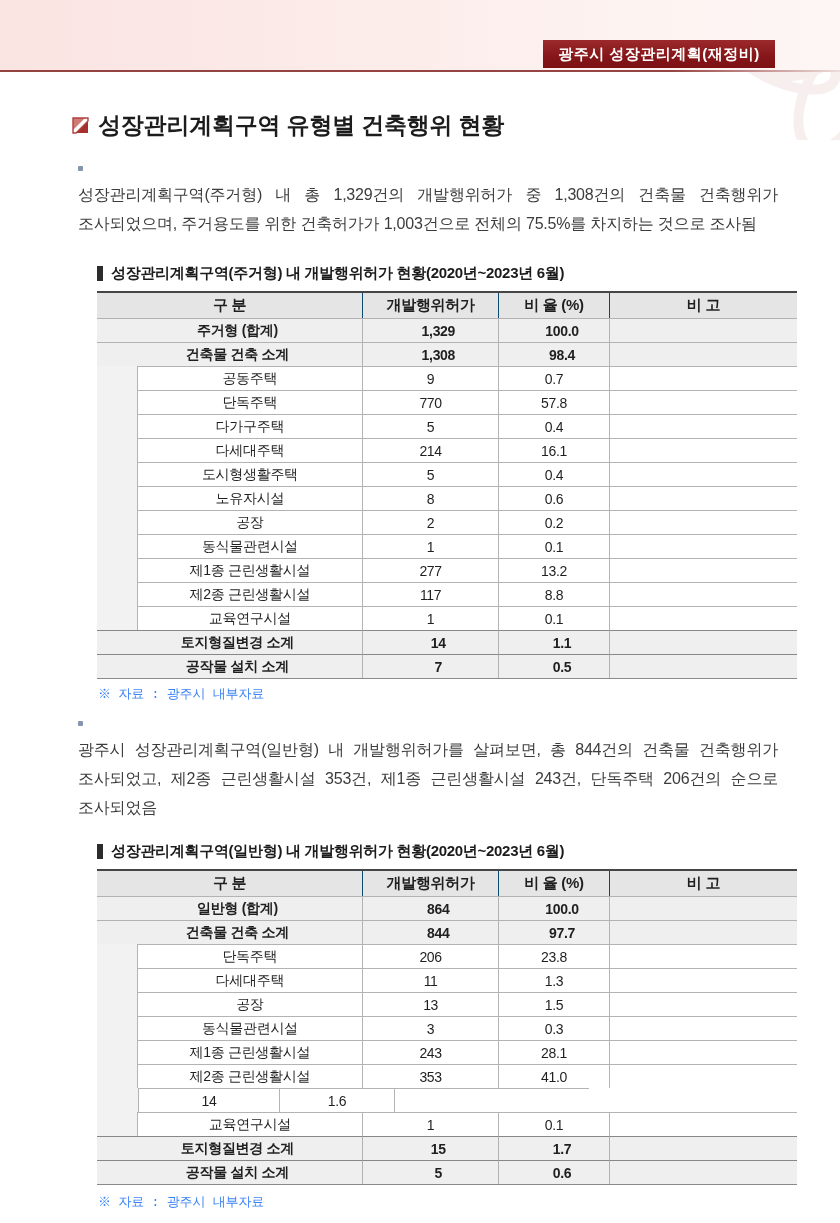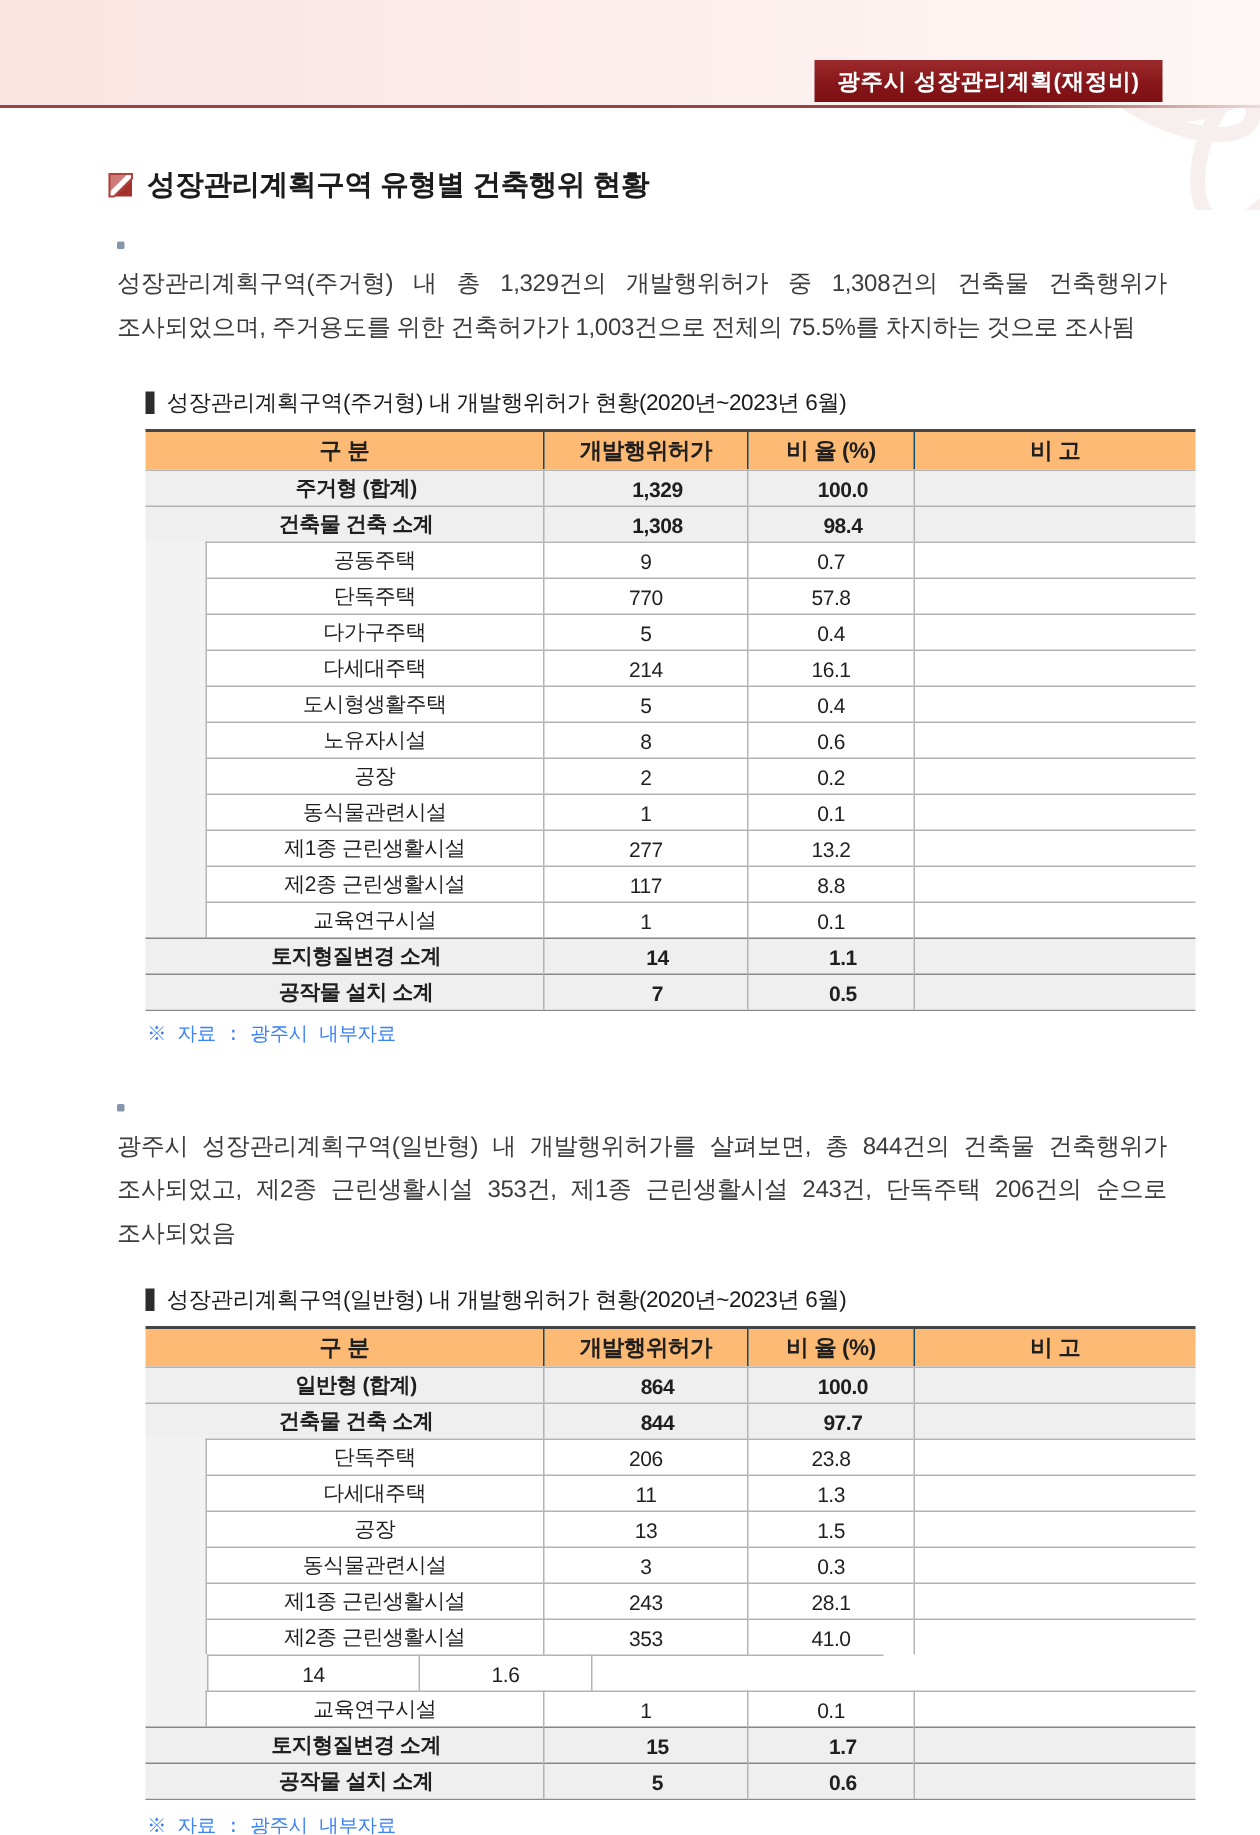--- a/index.html
+++ b/index.html
@@ -39,47 +39,47 @@
     z-index:3;
     margin-left:44px;
   }
 
   
   .section-title {
     margin:38px 48px 0 72px;
     display:flex; align-items:center; gap:9px;
   }
   .st-icon { width:17px; height:17px; flex:0 0 auto; }
-  .st-text { font-size:19px; font-weight:bold; color:#1c1c1c; letter-spacing:-0.2px; }
+  .st-text { font-size:23px; font-weight:bold; color:#1c1c1c; letter-spacing:-0.2px; }
 
   
   .para {
     margin:15px 62px 0 78px;
     display:flex; gap:9px;flex-direction:column;
   }
-  .para.second { margin-top:28px; }
+  .para.second { margin-top:8px; }
   .bullet-dot {
     flex:0 0 auto; width:5px; height:5px; border-radius:1px;
     background:#8496ad; margin-top:10px;
   }
   .para-text {
     flex:1 1 auto;
     font-size:16px; line-height:29px; color:#3c3c3c;
     text-align:justify; text-align-last:left; word-break:keep-all;
     letter-spacing:-0.2px;
   }
 
   
   .tbl-caption {
     margin:26px 43px 0 97px;
     display:flex; align-items:center; gap:8px;
   }
   .tbl-caption.second { margin-top:20px; }
   .cap-bar { flex:0 0 auto; width:6px; height:15px; background:#2c2c2c; }
-  .cap-text { font-size:15px; font-weight:normal; color:#1b1b1b; letter-spacing:-0.3px; }
+  .cap-text { font-size:15px; font-weight:bold; color:#1b1b1b; letter-spacing:-0.3px; }
 
   .tbl-source {
     margin:6px 43px 0 98px;
     font-size:13px; color:#3b82f6; letter-spacing:-0.2px;font-family:Liberation Mono, monospace;
   }
   .tbl-source.second { margin-top:8px; }
 
   
   .tbl {
     margin:8px 43px 0 97px;
@@ -94,21 +94,21 @@
     height:24px; text-align:center; letter-spacing:-0.3px;
   }
   .c1 { width:275px; }
   .c2 { width:141px; border-left:1px solid #b3b3b3; }
   .c3 { width:115px; border-left:1px solid #b3b3b3; }
   .c4 { width:195px; border-left:1px solid #b3b3b3; }
   .sp  { width:41px; background:#f2f2f2; }
   .c1s { width:234px; border-left:1px solid #b3b3b3; }
 
   .t-head .t-cell {
-    height:25px; background:#fdba74; font-size:15px; font-weight:bold;
+    height:25px; background:#e5e5e5; font-size:15px; font-weight:bold;
   }
   .t-head .c2, .t-head .c3, .t-head .c4 { border-left:1px solid #0c4a6e; }
 
   .t-body .t-cell { border-top:1px solid #b3b3b3; }
   .t-body .sp { border-top:none; }
   .t-row.summary .t-cell { background:#efefef; font-weight:bold;padding-left:16px; }
   .t-row.heavy .t-cell { border-top-color:#878787; }
 </style>
 </head>
 <body>

